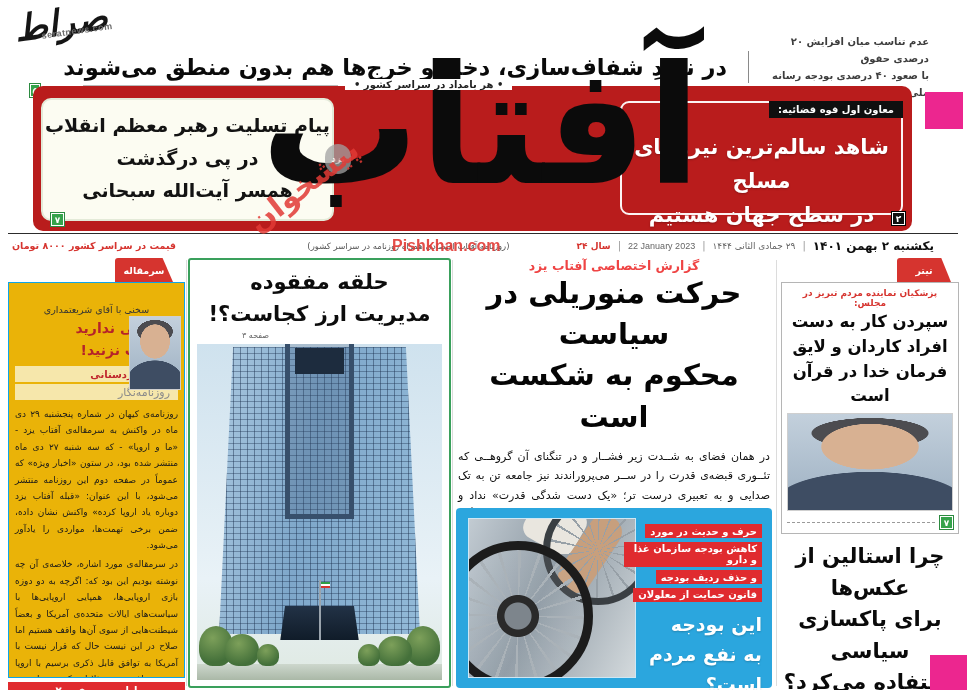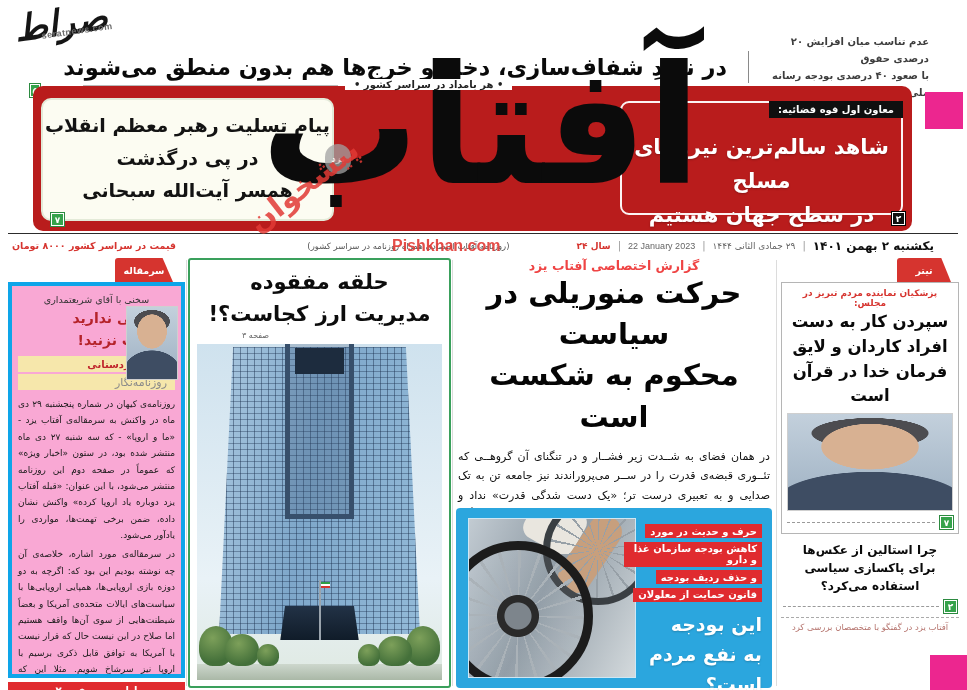--- a/index.html
+++ b/index.html
@@ -71,21 +71,21 @@
   .dl-note { font-size:8.5px; color:#555; margin-right:60px; }
   .dl-price { font-size:9.5px; color:#d6342f; font-weight:bold; margin-right:auto; margin-left:4px; }
   
   .vrule { position:absolute; top:260px; bottom:4px; width:1px; background:#dcdcdc; }
   
   .editorial { position:absolute; top:258px; left:8px; width:177px; }
   .tab { width:58px; height:24px; background:#d6342f; color:#fff; font-size:9.5px;
          font-weight:bold; display:flex; align-items:center; justify-content:center;
          border-radius:3px 3px 0 0; clip-path:polygon(0 0,82% 0,100% 100%,0 100%); }
   .editorial .tab { margin-right:12px; }
-  .ed-box { border:4px solid #0ea5e9; background:#f9a8d4; padding:8px 6px; height:396px; overflow:hidden; }
+  .ed-box { border:1px solid #0ea5e9; background:#eab308; padding:21px 6px; height:396px; overflow:hidden; }
   .ed-kicker { font-size:9.5px; color:#333; text-align:center; margin-bottom:3px; }
   .ed-head-row { position:relative; height:46px; }
   .ed-headline { width:112px; text-align:center; color:#b5232a; font-weight:bold;
                  font-size:14px; line-height:1.55; }
   .portrait { background:
       radial-gradient(ellipse 30% 24% at 50% 34%, #d8b192 98%, transparent),
       radial-gradient(ellipse 36% 16% at 50% 20%, #4c4c50 98%, transparent),
       radial-gradient(ellipse 58% 32% at 50% 92%, #3e4d63 98%, transparent),
       linear-gradient(#c3d0dc,#9db0c2); border:1px solid #cfcfcf; }
   .ed-photo { position:absolute; top:-2px; right:-3px; width:52px; height:74px; z-index:2; }
@@ -156,21 +156,21 @@
   
   .sidebar { position:absolute; top:258px; left:781px; width:178px; }
   .sidebar .tab { width:54px; margin-right:8px; }
   .sb-box1 { border:1px solid #b5b5b5; padding:5px 5px 4px; background:#fff; }
   .sb-kicker { font-size:9px; font-weight:bold; color:#d6342f; text-align:center; margin-bottom:2px; }
   .sb1-line { font-size:16.5px; font-weight:bold; text-align:center; color:#0a0a0a; line-height:1.5; }
   .sb-photo { width:100%; height:98px; margin-top:4px; }
   .badge-row { display:flex; align-items:center; gap:5px; margin-top:5px; }
   .badge-row .dash { flex:1; border-top:1px dashed #9a9a9a; }
   .sb-story2 { padding:7px 2px 4px; }
-  .sb2-line { font-size:12px; font-weight:bold; text-align:center; color:#0a0a0a; line-height:1.5; }
+  .sb2-line { font-size:21px; font-weight:bold; text-align:center; color:#0a0a0a; line-height:1.5; }
   .sb-story3 { padding:4px 2px 2px; border-top:1px dashed #aaa; }
   .sb3-kicker { font-size:8.5px; color:#b5736d; text-align:center; margin-bottom:2px; }
 </style>
 </head>
 <body>
 
 <div class="page">
 
   <div class="serat-wm">
     <div class="serat-fa">صراط</div>

